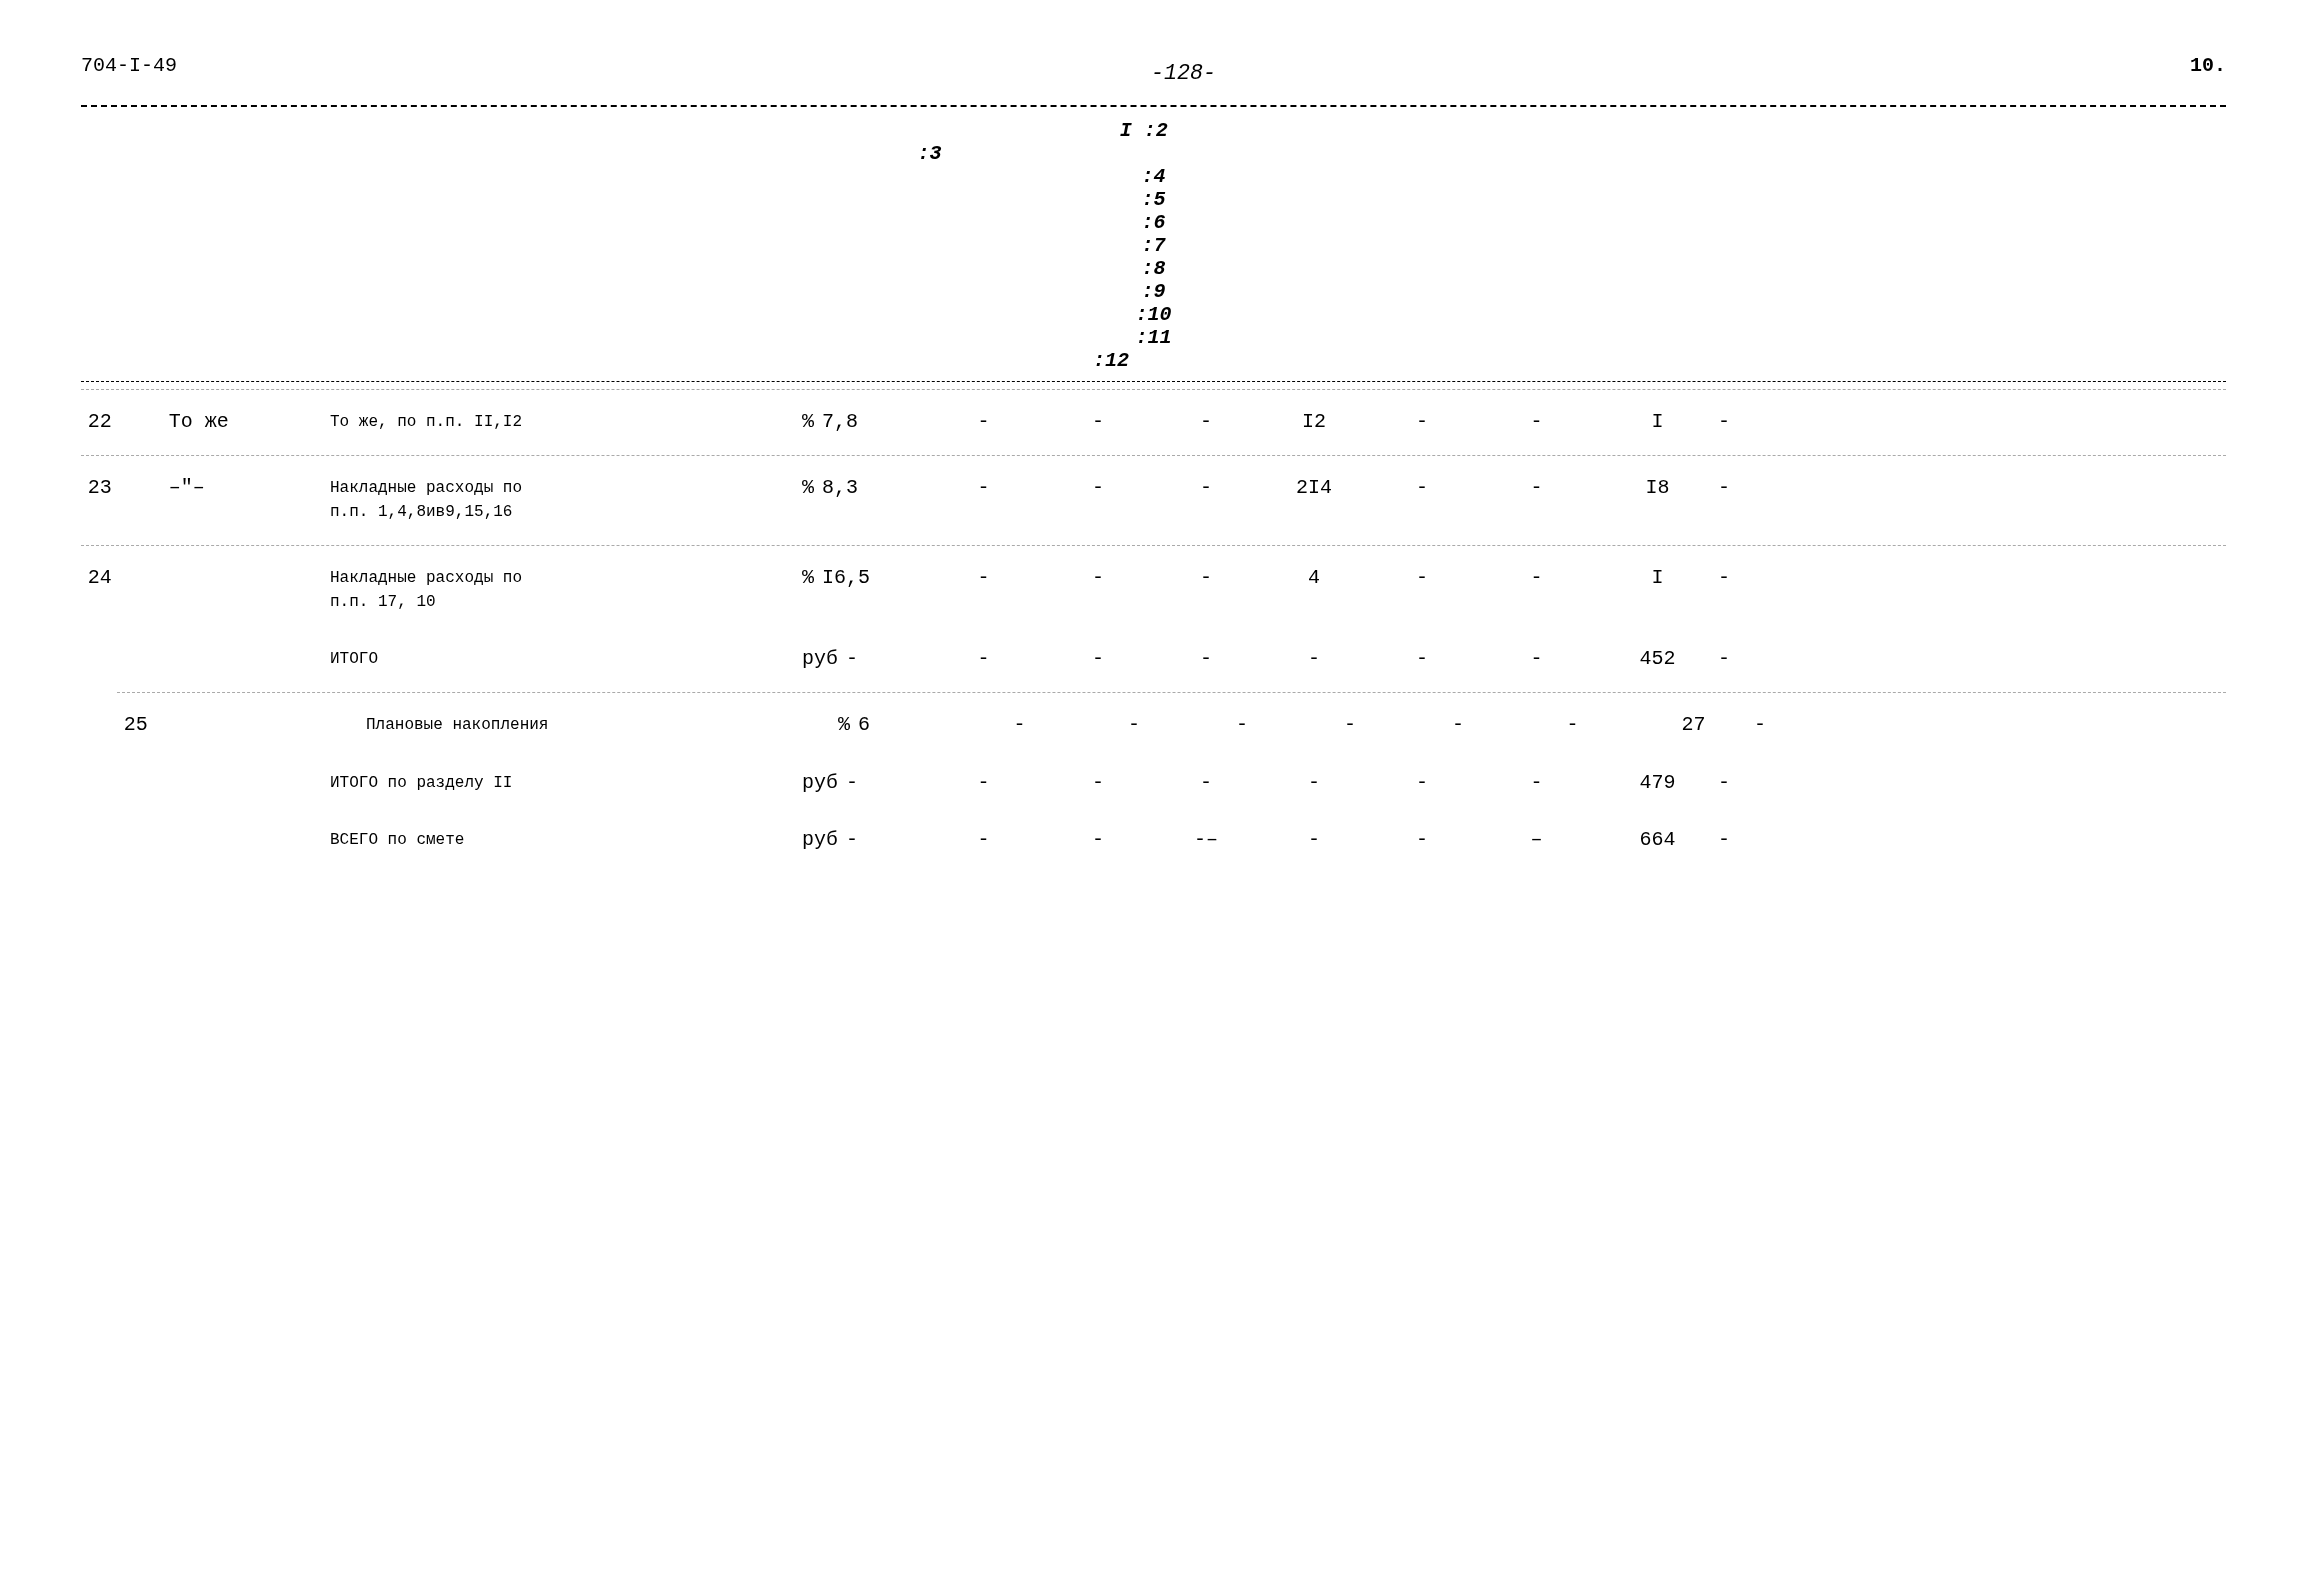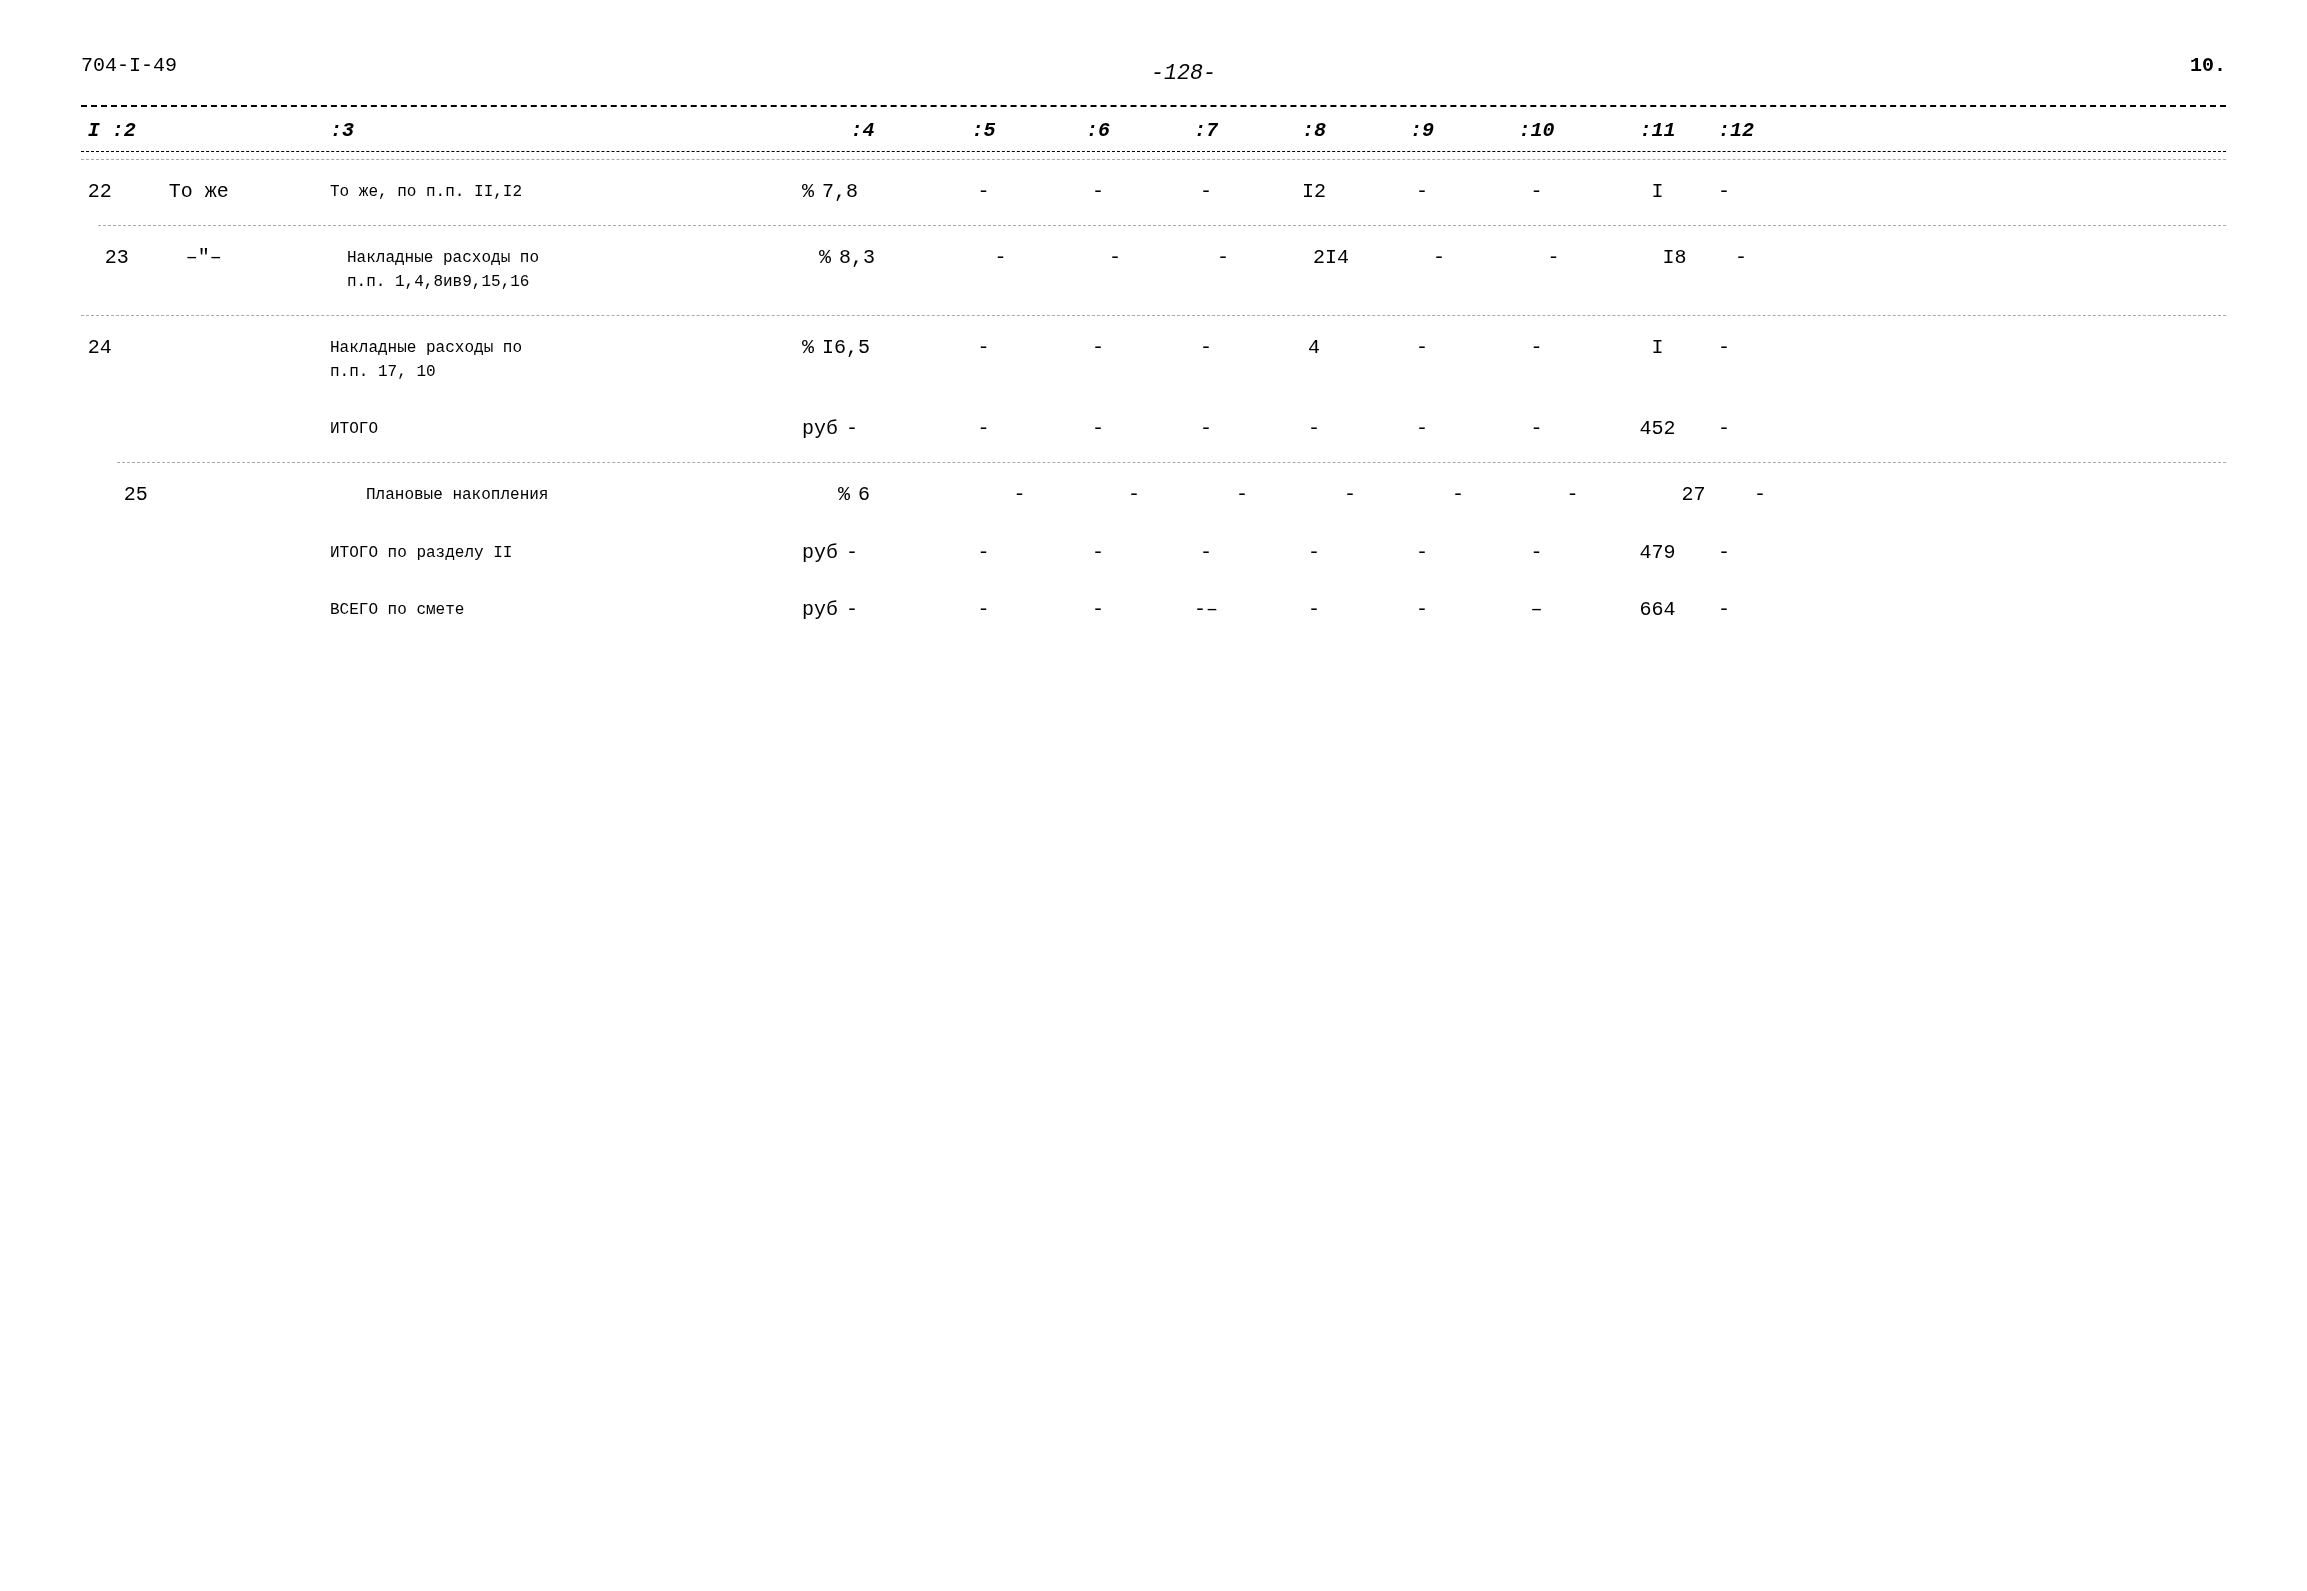--- a/index.html
+++ b/index.html
@@ -47,20 +47,21 @@
     .table-outer {
       border-top: 2px dashed #000;
       margin-top: 20px;
     }
 
     .col-header-row {
       display: flex;
       align-items: center;
       border-bottom: 1.3px dashed #000;
       padding: 12px 0 9.4px 0;
+      flex-direction: column;
     }
 
     .col-header-row .col {
       font-size: 20px;
       font-weight: bold;
     }
 
     
     .c1  { width: 81px; flex-shrink: 0; padding-left: 6.7px; }
     .c2  { width: 168px; flex-shrink: 0; }
@@ -153,21 +154,21 @@
     <div class="c5">-</div>
     <div class="c6">-</div>
     <div class="c7">-</div>
     <div class="c8">I2</div>
     <div class="c9">-</div>
     <div class="c10">-</div>
     <div class="c11">I</div>
     <div class="c12">-</div>
   </div>
       <div style="height: 8px;"></div>
-      <div class="data-row" style="border-top: 0.7px dashed rgb(170, 170, 170); margin-top: 6.7px; padding-top: 20px; margin-left: 17px;">
+      <div class="data-row" style="border-top: 0.7px dashed rgb(170, 170, 170); margin-top: 6.7px; padding-top: 20px;">
     <div class="c1">23</div>
     <div class="c2">–"–</div>
     <div class="c3">Накладные расходы по
 п.п. 1,4,8ив9,15,16</div>
     <div class="c4" style="display:flex;gap:8px;align-items:flex-start;">
       <span>%</span>
       <span>8,3</span>
     </div>
     <div class="c5">-</div>
     <div class="c6">-</div>

